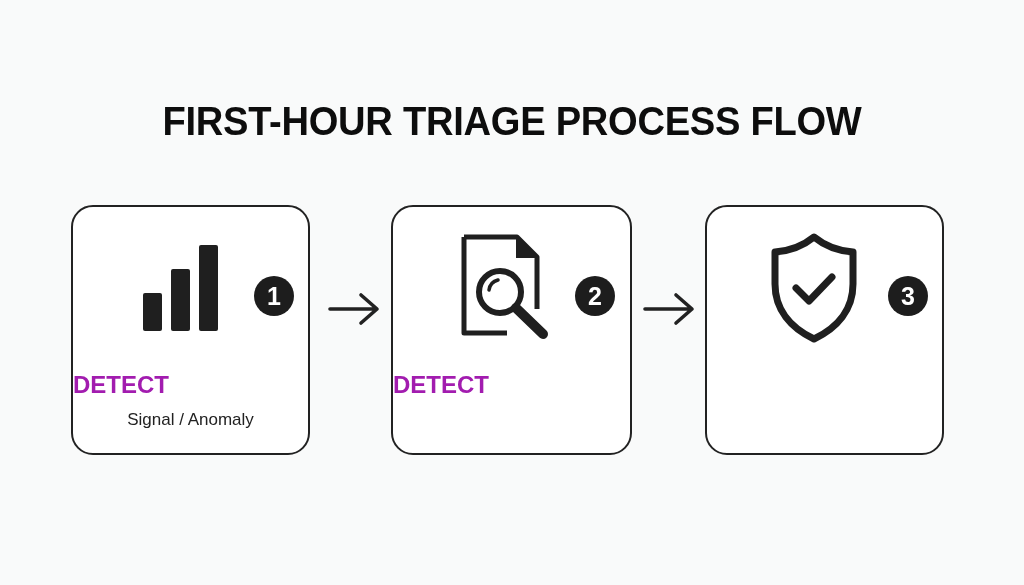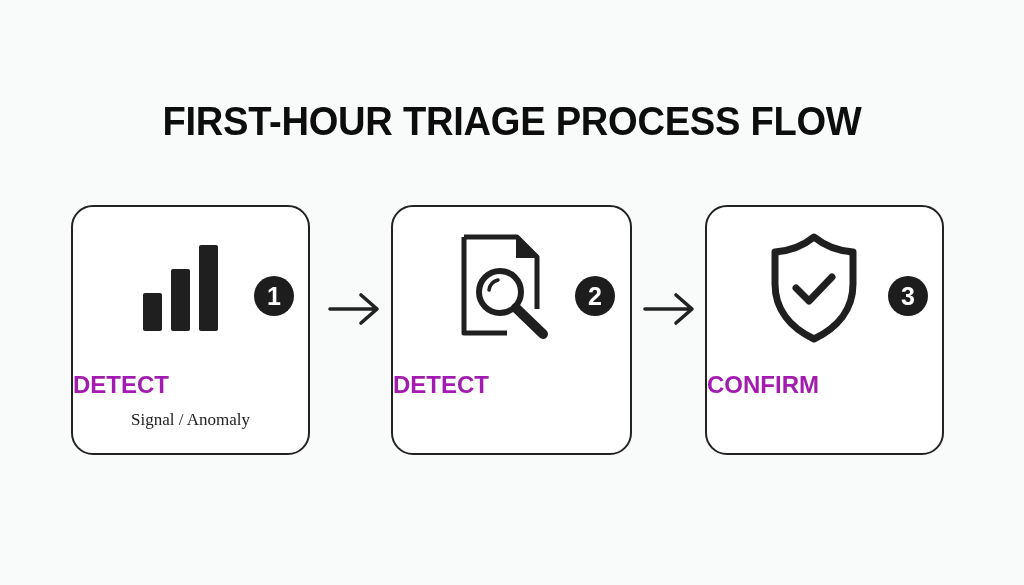--- a/index.html
+++ b/index.html
@@ -39,21 +39,21 @@
   }
   .step-heading {
     position: absolute; left: 0; right: 0; top: 164px;
     text-align: left;
     font-family: "Liberation Sans", sans-serif;
     font-weight: bold; font-size: 24px; color: #a21caf;
   }
   .step-sub {
     position: absolute; left: 0; right: 0; top: 203px;
     text-align: center;
-    font-family: Liberation Serif, serif;
+    font-family: Liberation Sans, sans-serif;
     font-size: 17px; color: #222;
   }
   .arrow { position: absolute; top: 292px; width: 54px; height: 34px; }
   .arrow-1 { left: 327px; }
   .arrow-2 { left: 642px; }
 </style>
 </head>
 <body>
 
 <div class="title">FIRST-HOUR TRIAGE PROCESS FLOW</div>
@@ -89,14 +89,13 @@
 <svg class="arrow arrow-2" viewBox="0 0 54 34">
   <path d="M3 17 H49 M34 3 L50 17 L34 31" fill="none" stroke="#222" stroke-width="3.6" stroke-linecap="round" stroke-linejoin="round"></path>
 </svg>
 
 <div class="step step-3">
   <svg class="icon" style="left:62px; top:25px;" width="90" height="112" viewBox="0 0 90 112">
     <path d="M45 5 C34 14 20 19 6 20 V52 C6 78 22 96 45 107 C68 96 84 78 84 52 V20 C70 19 56 14 45 5 Z" fill="none" stroke="#1f1f1f" stroke-width="7" stroke-linejoin="round"></path>
     <path d="M27 56 L40 69 L63 45" fill="none" stroke="#1f1f1f" stroke-width="7" stroke-linecap="round" stroke-linejoin="round"></path>
   </svg>
   <div class="badge" style="left:181px;">3</div>
-  <div class="step-heading">CONFIRM</div>
 </div>
 
 </body></html>

